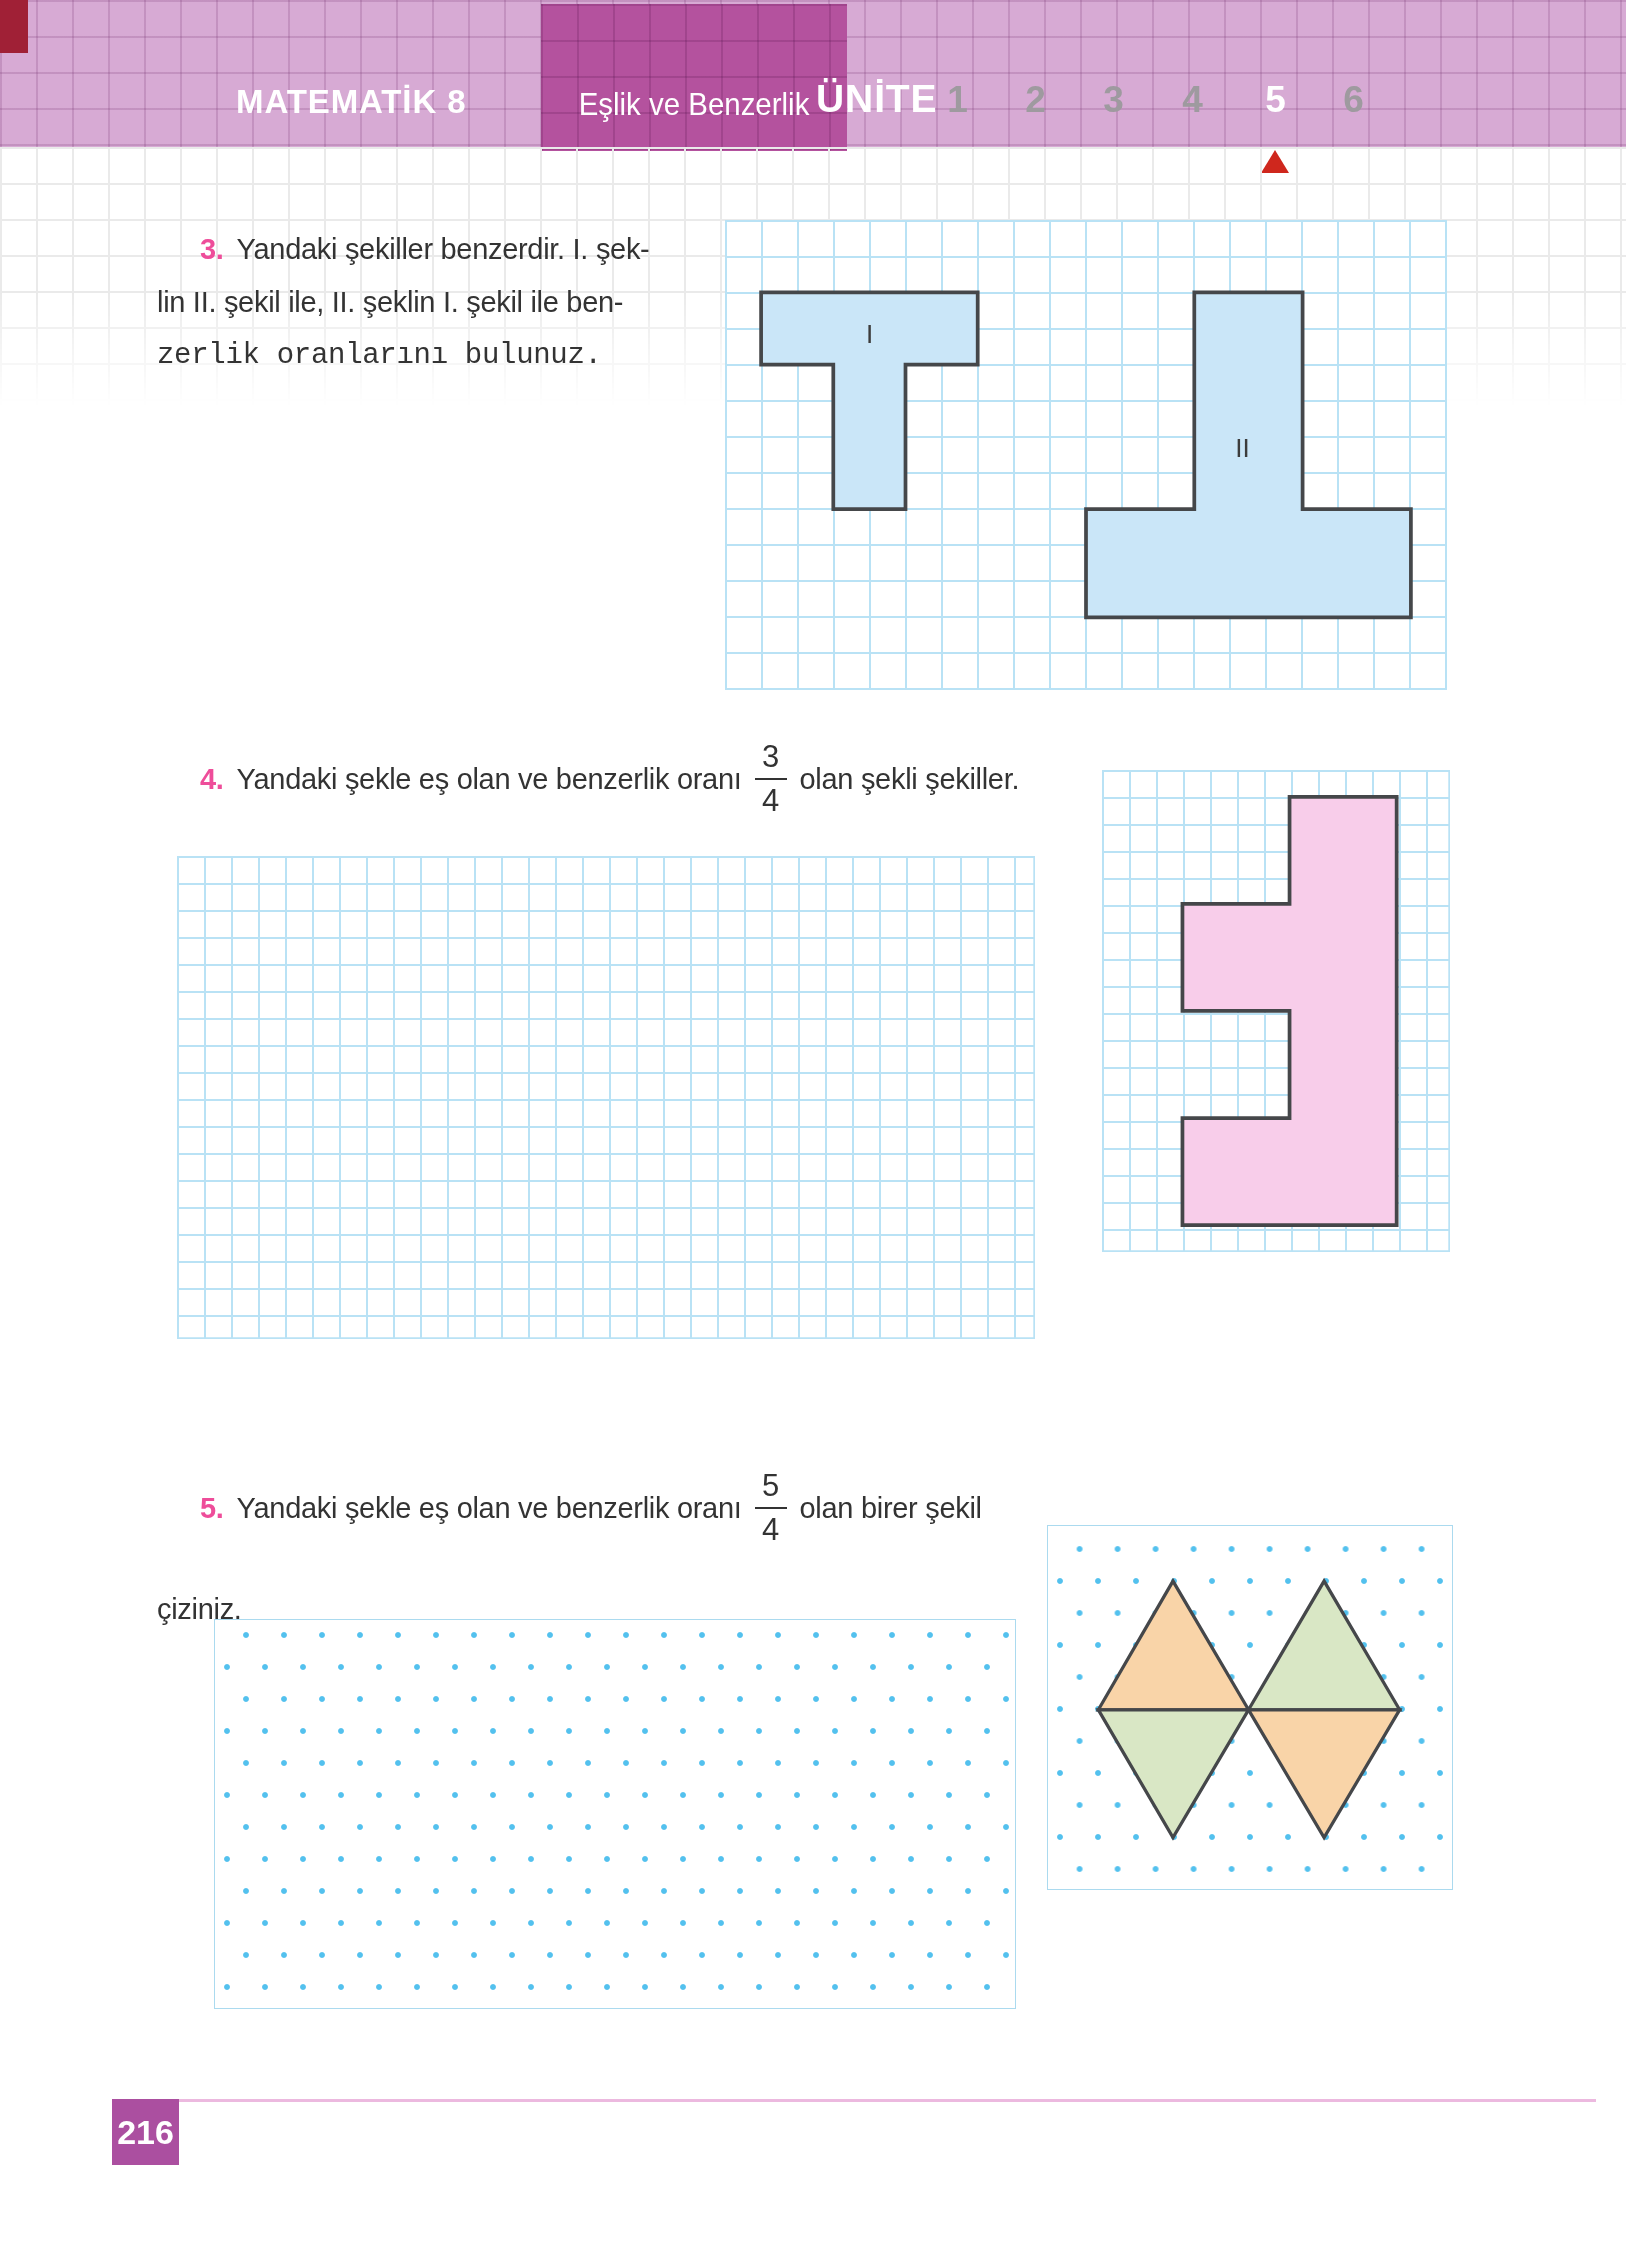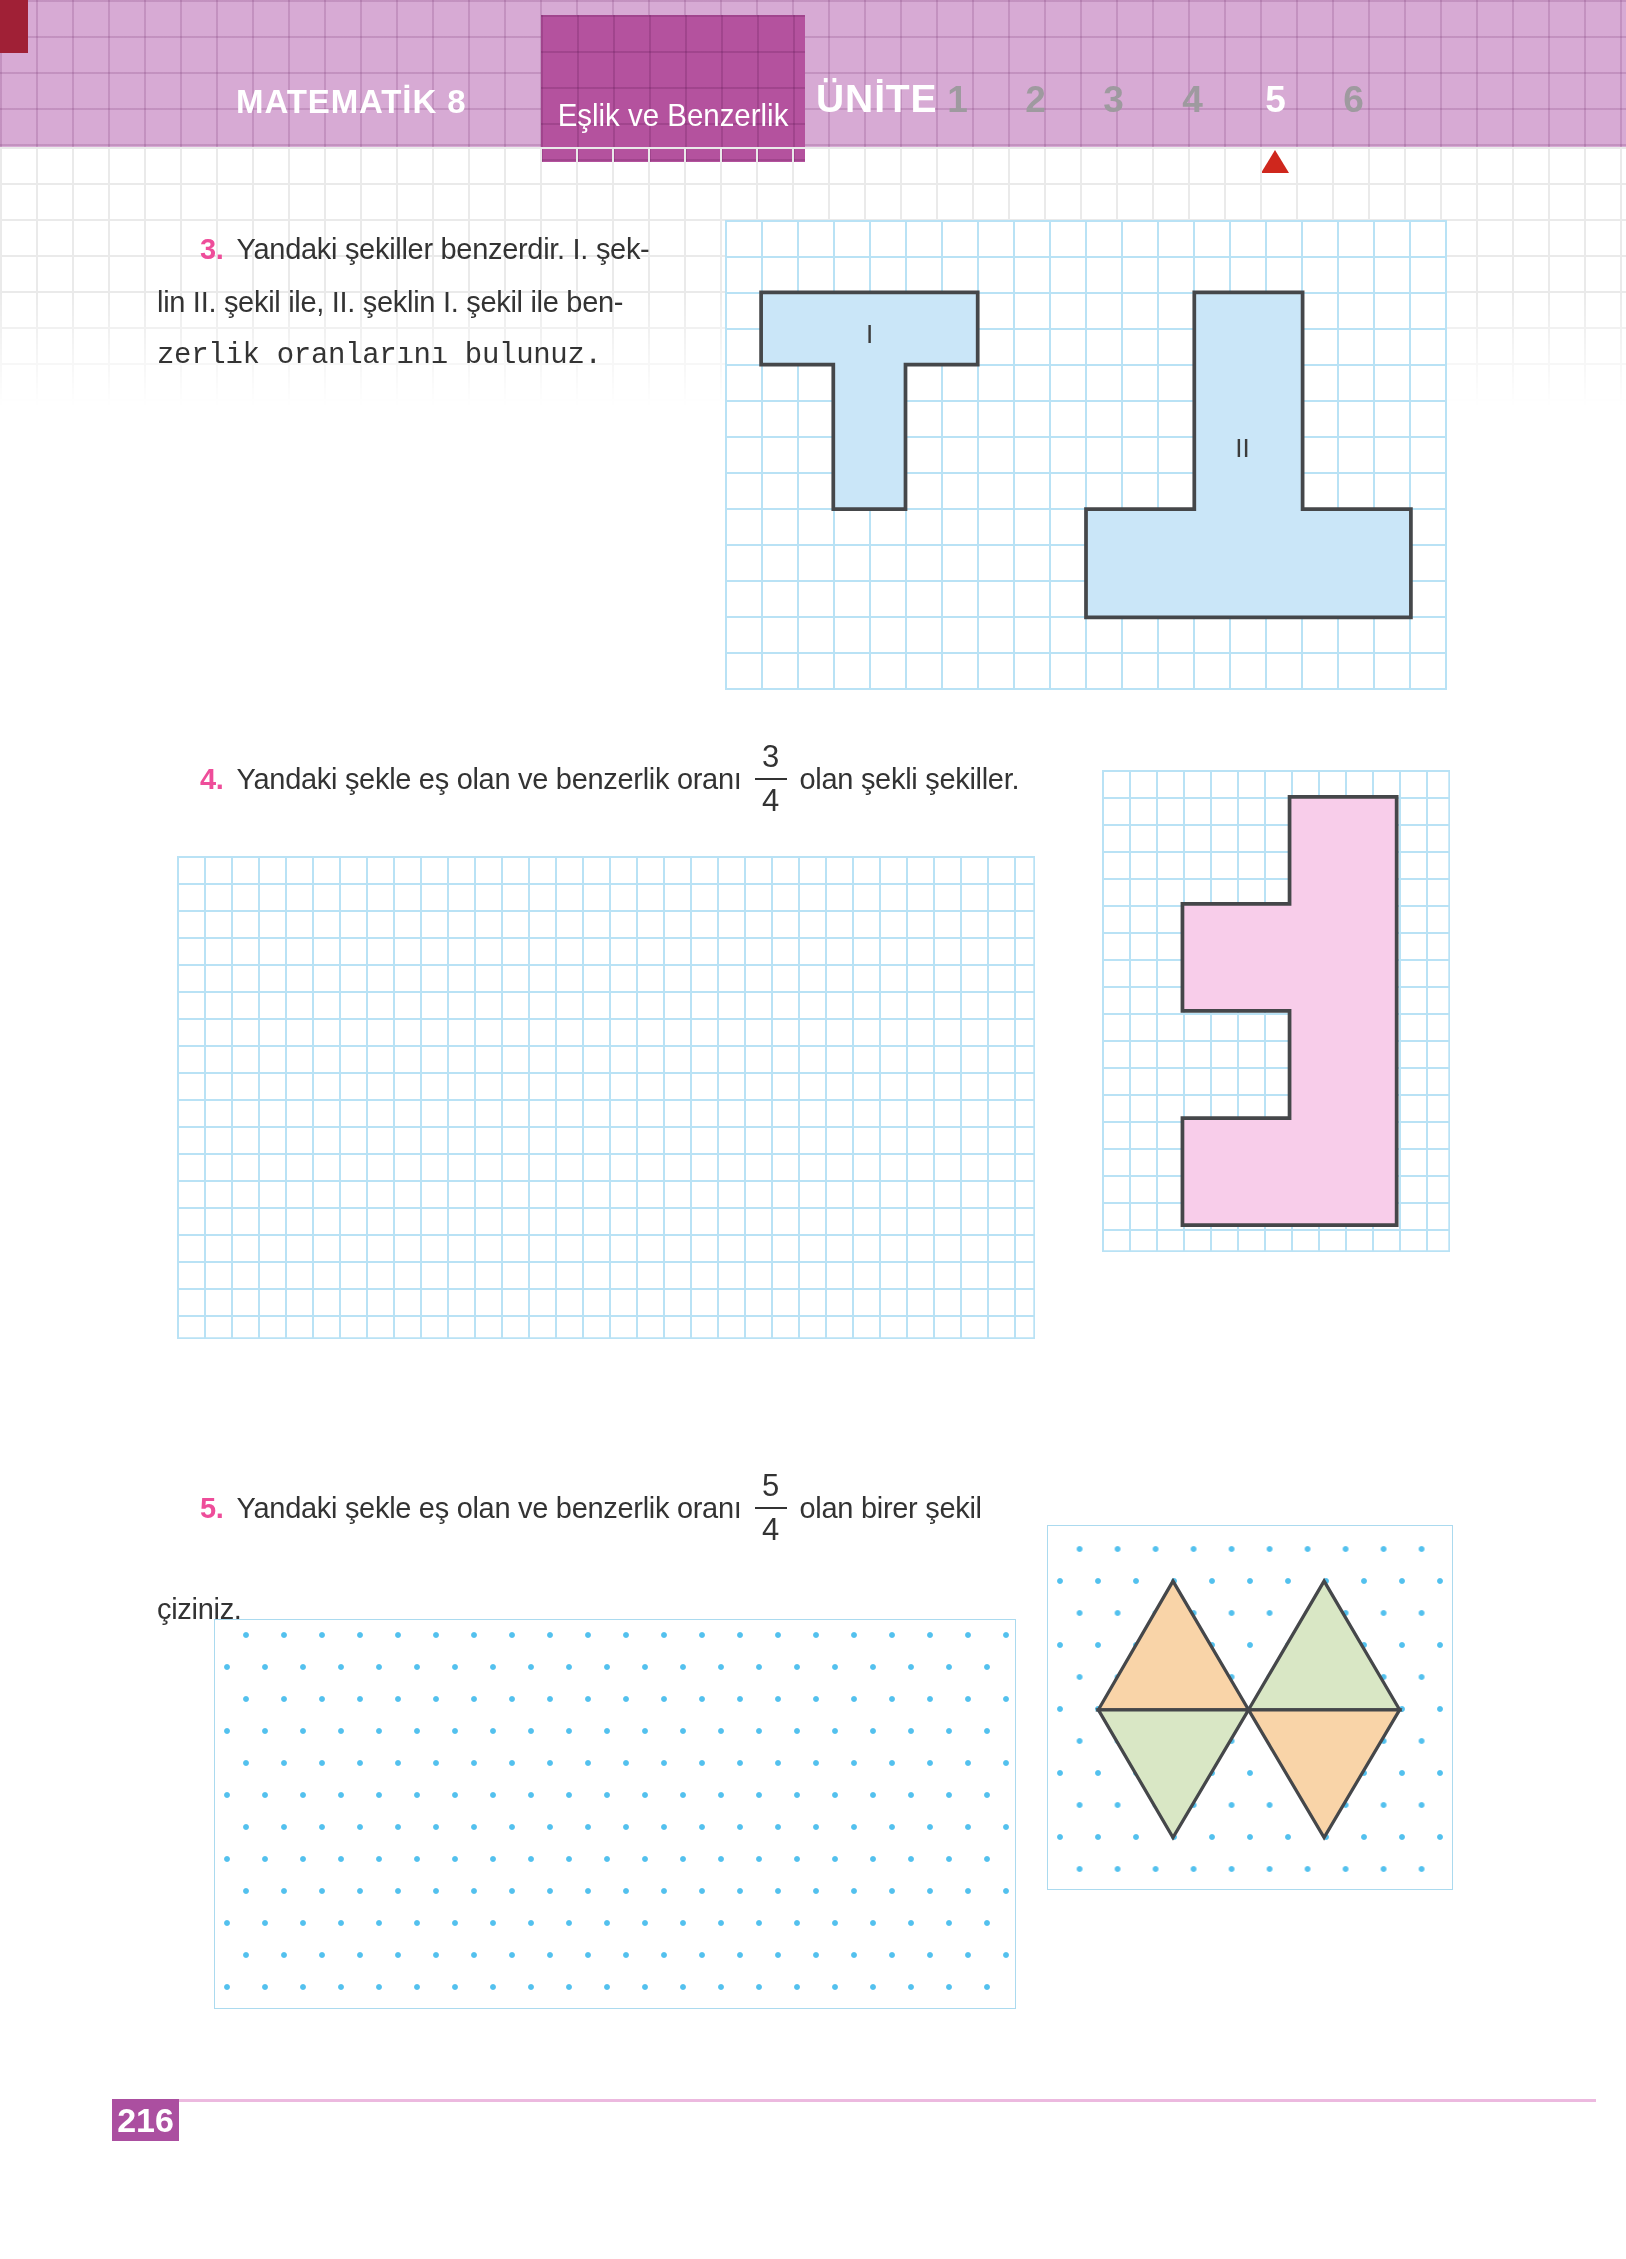--- a/index.html
+++ b/index.html
@@ -12,21 +12,21 @@
   
   .band{
     position:absolute;left:0;top:0;width:1627px;height:147px;
     background-color:#d7aad4;
     background-image:
       linear-gradient(to right, rgba(116,48,108,0.20) 1.9px, transparent 1.9px),
       linear-gradient(to bottom, rgba(116,48,108,0.20) 1.9px, transparent 1.9px);
     background-size:36px 36px;
   }
   .band-block{
-    position:absolute;left:541px;top:15px;width:264px;height:147px;
+    position:absolute;left:541px;top:4px;width:306px;height:147px;
     background-color:#b4529e;
     background-image:
       linear-gradient(to right, rgba(70,10,66,0.18) 1.9px, transparent 1.9px),
       linear-gradient(to bottom, rgba(70,10,66,0.18) 1.9px, transparent 1.9px);
     background-size:36px 36px;
   }
   .band-title{
     position:absolute;left:236px;bottom:26px;
     font-size:33px;font-weight:700;color:#ffffff;letter-spacing:0.9px;white-space:nowrap;
   }
@@ -87,21 +87,21 @@
     background-image:
       radial-gradient(circle, #53c1ee 2.4px, rgba(83,193,238,0) 3.4px),
       radial-gradient(circle, #53c1ee 2.4px, rgba(83,193,238,0) 3.4px);
     background-size:38px 64px;
   }
   .dots-a{background-position:31px 15px, 12px 47px;}
   .dots-b{background-position:12.6px 55px, 31px 23px;}
   
   .footer-rule{position:absolute;left:112px;top:2099px;width:1484px;height:2.8px;background:#ecb9df;}
   .footer-box{
-    position:absolute;left:112px;top:2099px;width:67px;height:42px;background:#ab4fa0;
+    position:absolute;left:112px;top:2099px;width:67px;height:66px;background:#ab4fa0;
     display:flex;align-items:center;justify-content:center;
   }
   .footer-box span{color:#ffffff;font-size:34px;font-weight:700;}
 </style>
 </head>
 <body>
 
 <div class="page">
 
   <div class="band">

